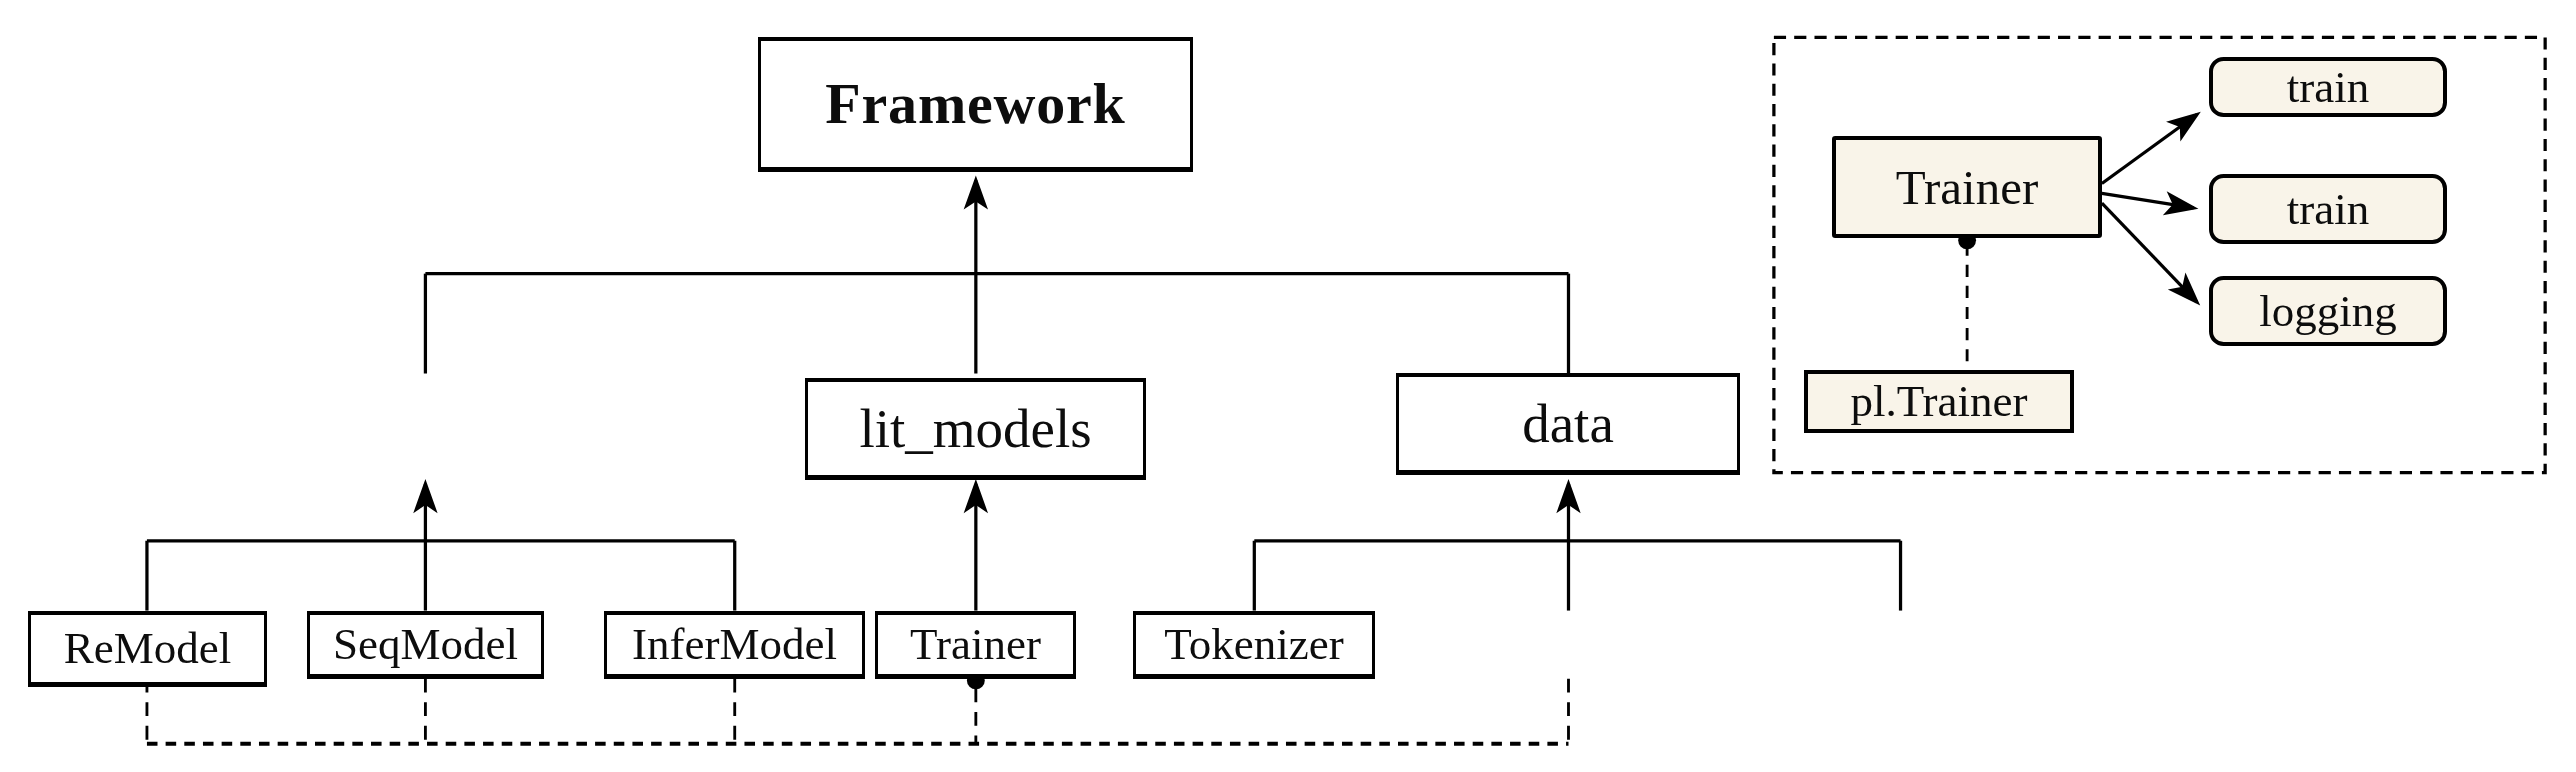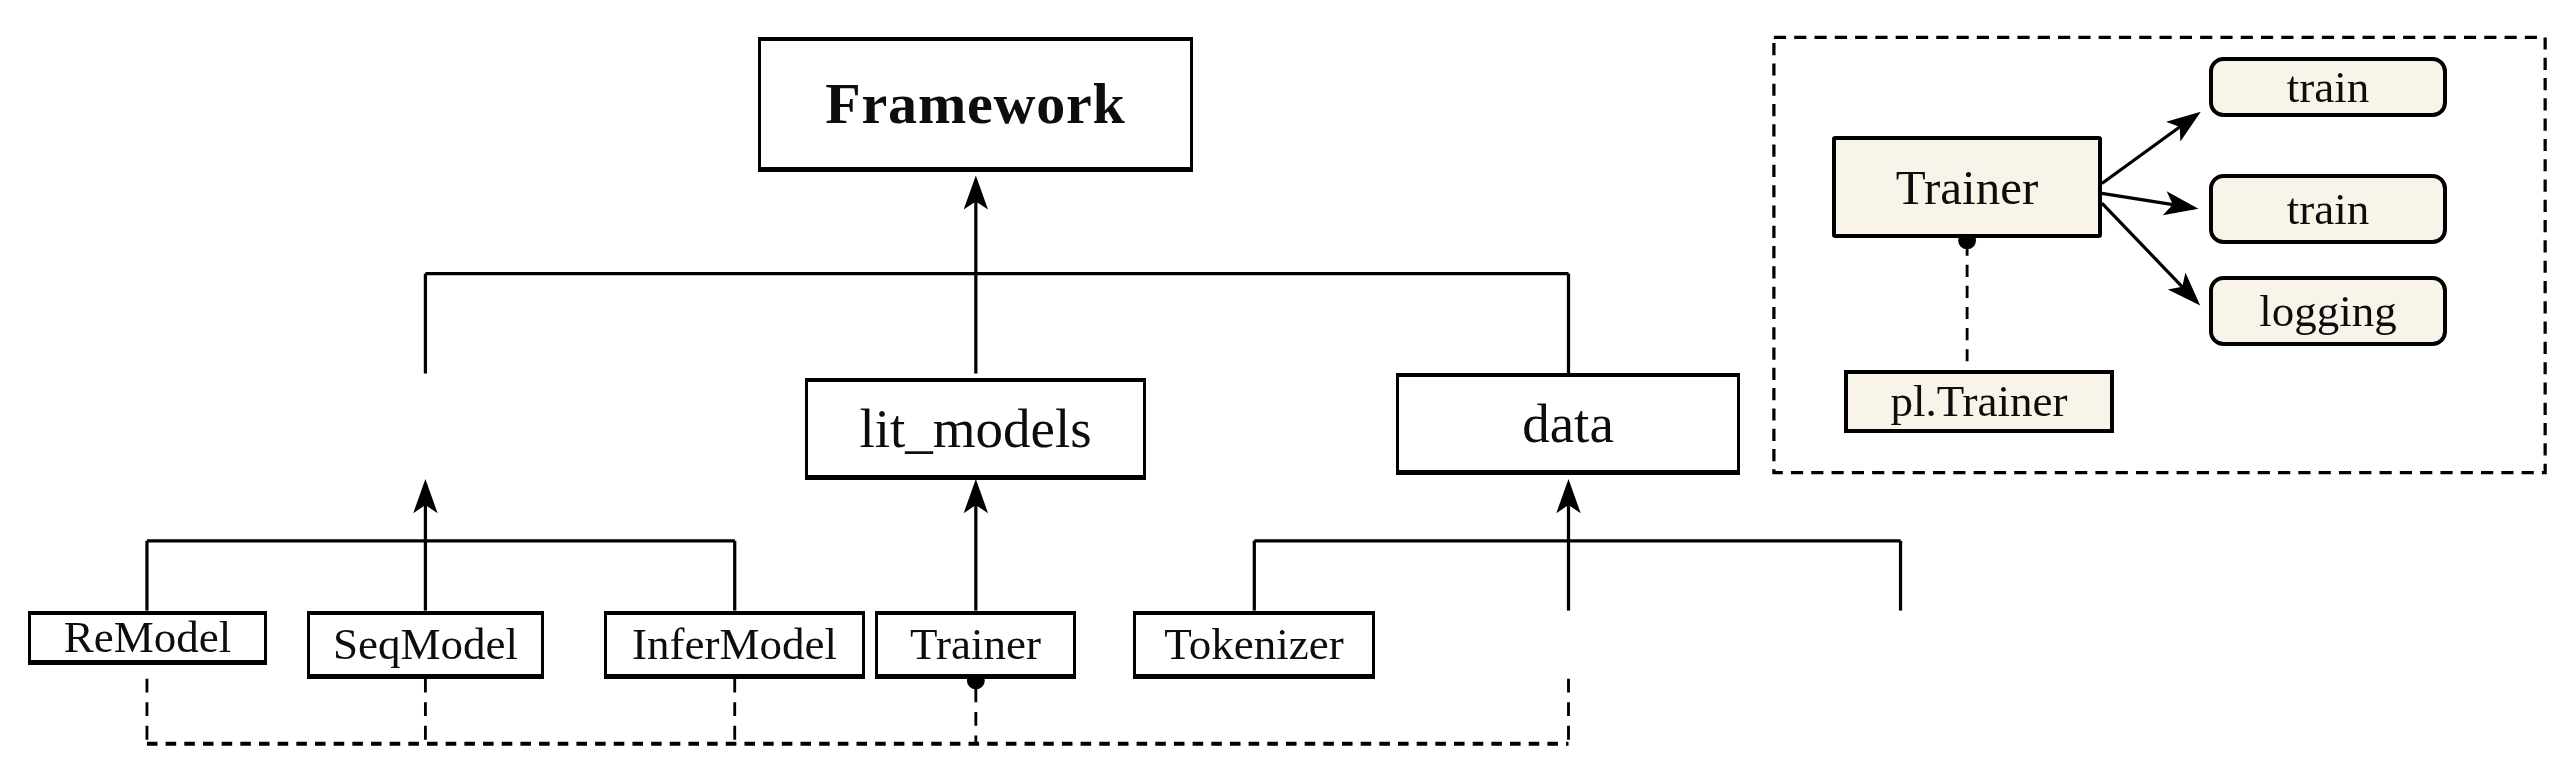--- a/index.html
+++ b/index.html
@@ -81,26 +81,26 @@
 
     <circle cx="2423" cy="296" r="11" fill="#000000" stroke="none"></circle>
     <line x1="2423" y1="300" x2="2423" y2="456" stroke-dasharray="15 11" stroke-width="3.5"></line>
   </svg>
 
   <div class="node root" style="left:758px;top:37px;width:435px;height:135px;">Framework</div>
 
   <div class="node pkg" style="left:805px;top:378px;width:341px;height:102px;">lit_models</div>
   <div class="node pkg" style="left:1396px;top:373px;width:344px;height:102px;">data</div>
 
-  <div class="node leaf" style="left:28px;top:611px;width:239px;height:54px;">ReModel</div>
+  <div class="node leaf" style="left:28px;top:611px;width:239px;height:76px;">ReModel</div>
   <div class="node leaf" style="left:307px;top:611px;width:237px;height:68px;">SeqModel</div>
   <div class="node leaf" style="left:604px;top:611px;width:261px;height:68px;">InferModel</div>
   <div class="node leaf" style="left:875px;top:611px;width:201px;height:68px;">Trainer</div>
   <div class="node leaf" style="left:1133px;top:611px;width:242px;height:68px;">Tokenizer</div>
 
   <div class="node accent inset-main" style="left:1832px;top:136px;width:270px;height:102px;border-top-width:4px;border-bottom-width:4px;">Trainer</div>
   <div class="node accent pill" style="left:2209px;top:57px;width:238px;height:60px;border-top-width:4px;border-bottom-width:4px;">train</div>
   <div class="node accent pill" style="left:2209px;top:174px;width:238px;height:70px;border-top-width:4px;border-bottom-width:4px;">train</div>
   <div class="node accent pill" style="left:2209px;top:276px;width:238px;height:70px;border-top-width:4px;border-bottom-width:4px;">logging</div>
-  <div class="node accent inset-base" style="left:1844px;top:370px;width:270px;height:63px;border-radius:0;border-top-width:4px;border-bottom-width:4.9px;">pl.Trainer</div>
+  <div class="node accent inset-base" style="left:1804px;top:370px;width:270px;height:63px;border-radius:0;border-top-width:4px;border-bottom-width:4.9px;">pl.Trainer</div>
 
 </div>
 
 
 </body></html>

